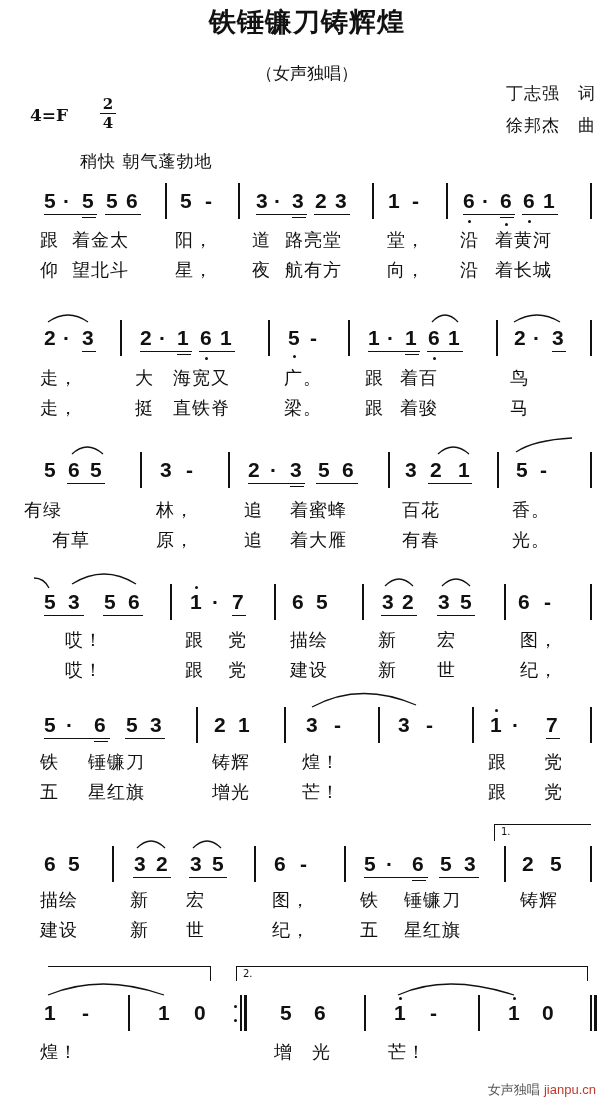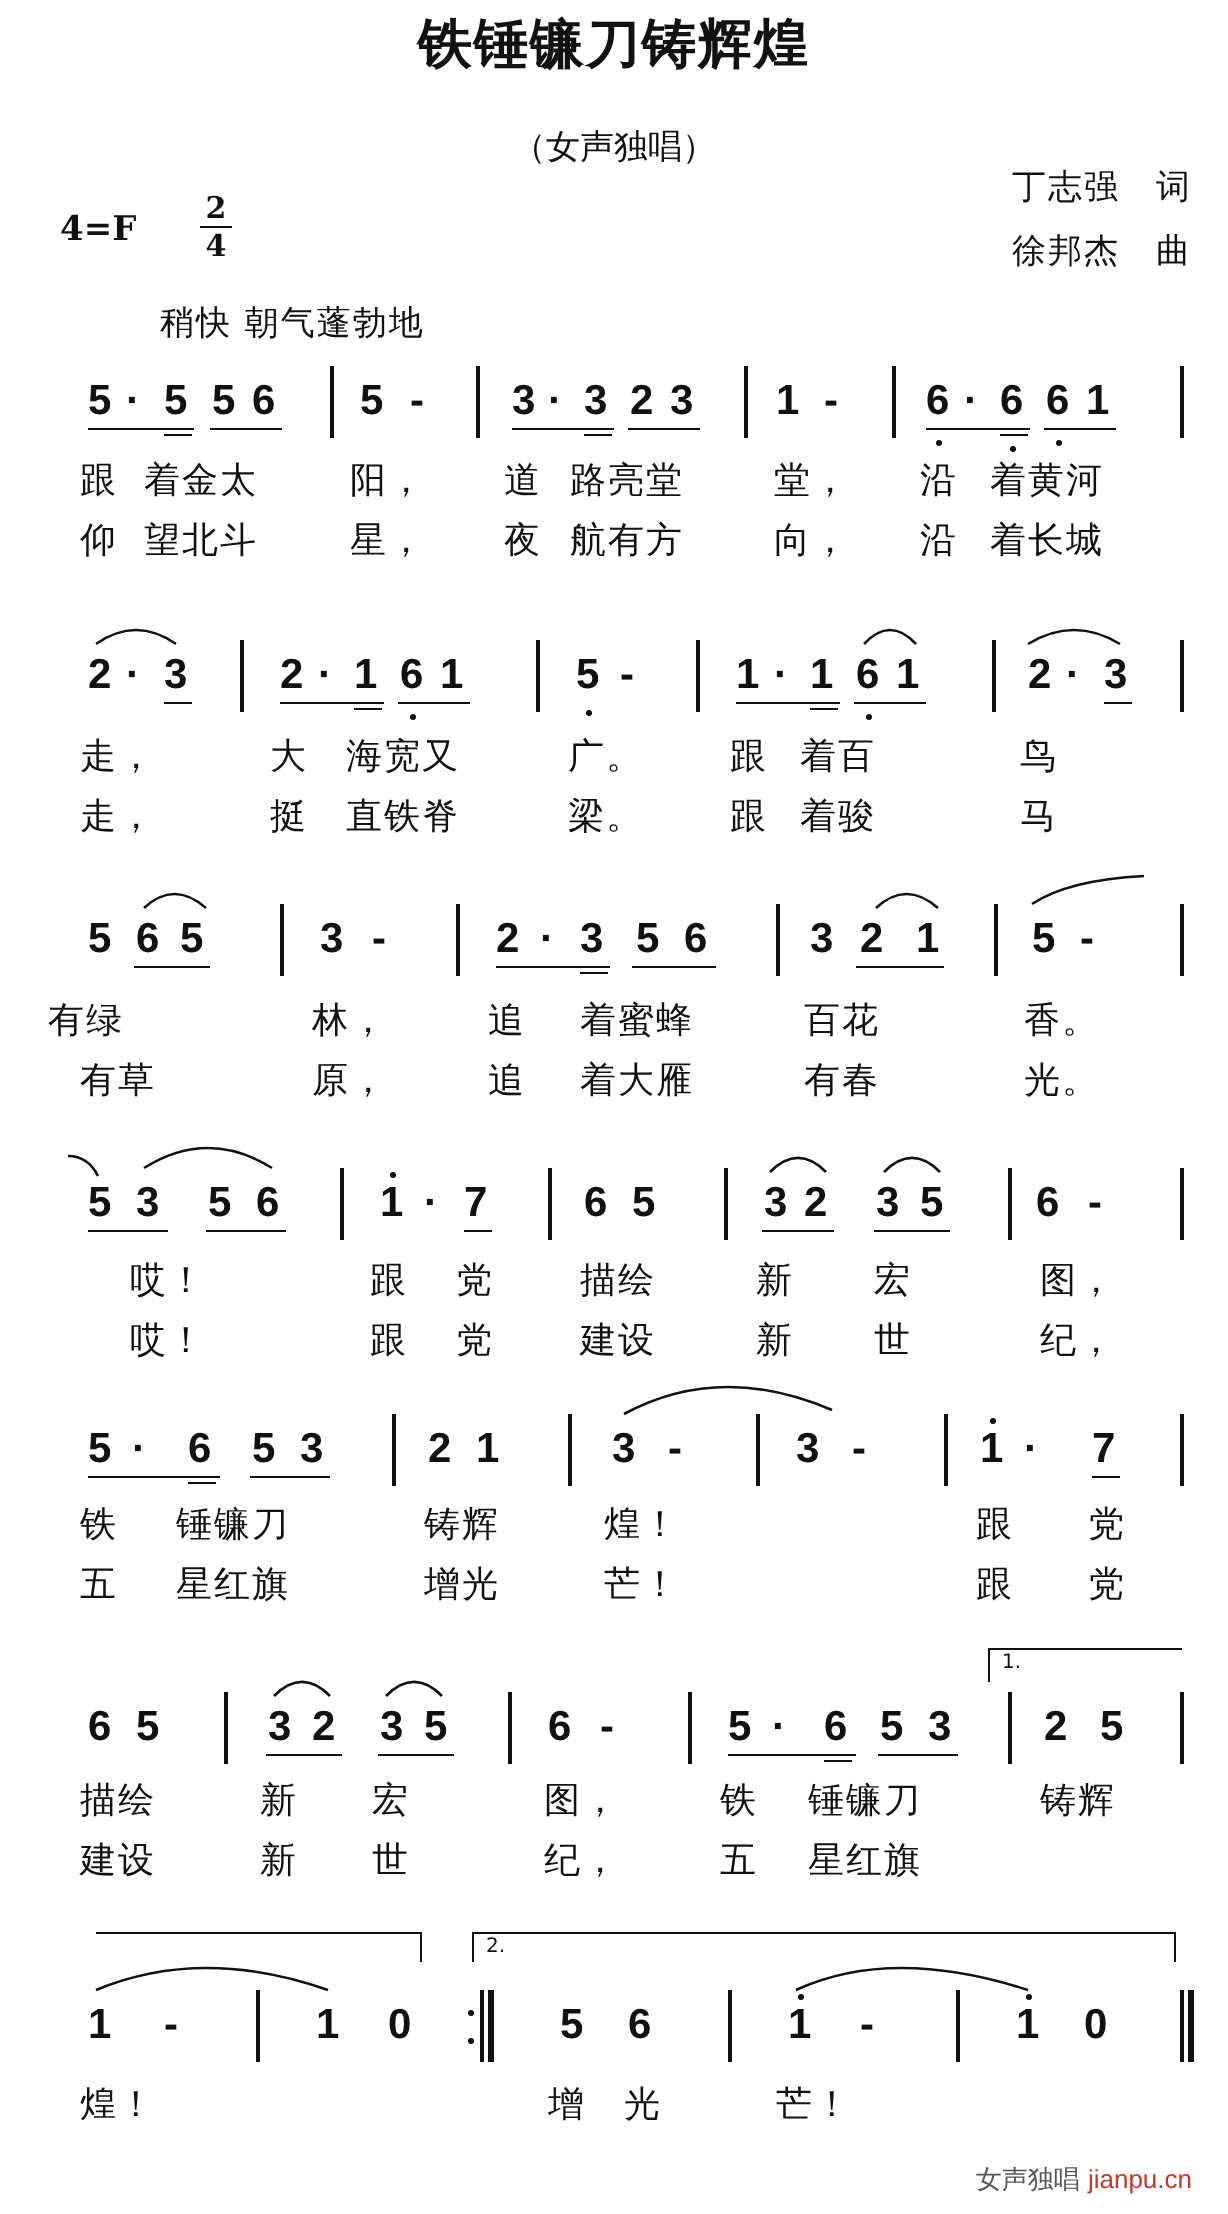--- a/index.html
+++ b/index.html
@@ -194,21 +194,21 @@
     </svg>
   <div class="bar" style="left:590px"></div>
 </div>
 <div class="abs" style="top:498px;left:0;width:614px;height:60px">
   <span class="lyric" style="left:24px;top:0">有绿</span>
   <span class="lyric" style="left:156px;top:0">林，</span>
   <span class="lyric" style="left:244px;top:0">追</span>
   <span class="lyric" style="left:290px;top:0">着蜜蜂</span>
   <span class="lyric" style="left:402px;top:0">百花</span>
   <span class="lyric" style="left:512px;top:0">香。</span>
-  <span class="lyric" style="left:40px;top:30px">有草</span>
+  <span class="lyric" style="left:52px;top:30px">有草</span>
   <span class="lyric" style="left:156px;top:30px">原，</span>
   <span class="lyric" style="left:244px;top:30px">追</span>
   <span class="lyric" style="left:290px;top:30px">着大雁</span>
   <span class="lyric" style="left:402px;top:30px">有春</span>
   <span class="lyric" style="left:512px;top:30px">光。</span>
 </div>
 
 <div class="abs row" style="top:590px">
   <svg class="slur" style="left:32px;top:-14px" width="20" height="14">
       <path d="M2 2 Q12 2 17 12" stroke="#111" stroke-width="1.3" fill="none"></path>

